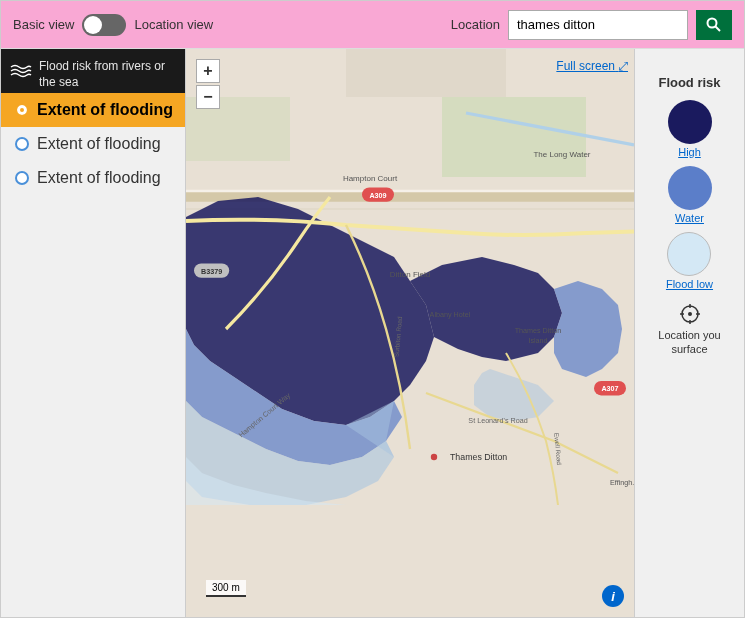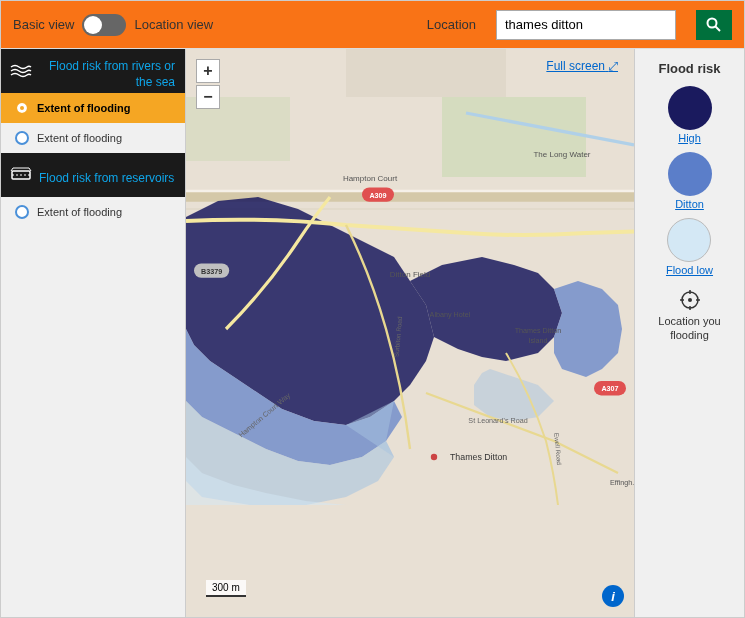--- a/index.html
+++ b/index.html
@@ -19,21 +19,21 @@
       border: 1px solid #ccc;
       display: flex;
       flex-direction: column;
     }
 
     
     .header {
       display: flex;
       align-items: center;
       padding: 8px 12px;
-      background: #f97316;
+      background: #f9a8d4;
       gap: 20px;
       border-bottom: 1px solid #ddd;
       height: 48px;
     }
 
     .view-toggle {
       display: flex;
       align-items: center;
       gap: 8px;
     }
@@ -60,21 +60,21 @@
       background: white;
       border-radius: 50%;
       position: absolute;
       left: 2px;
       transition: left 0.2s;
     }
 
     .location-section {
       display: flex;
       align-items: center;
-      gap: 20px;
+      gap: 8px;
       margin-left: auto;
     }
 
     .location-label {
       font-size: 13px;
       color: #333;
     }
 
     .location-input {
       border: 1px solid #aaa;
@@ -113,47 +113,46 @@
       flex-direction: column;
       flex-shrink: 0;
     }
 
     .sidebar-item {
       cursor: pointer;
     }
 
     .sidebar-item-header {
       background: #1a1a1a;
-      color: #0ea5e9;
+      color: #e5e5e5;
       padding: 8px 10px 0 38px;
       font-size: 12px;
       line-height: 1.3;
       position: relative;
       min-height: 44px;
       display: flex;
       align-items: center;
-      text-align: right;
     }
 
     .sidebar-item-header .icon {
       position: absolute;
       left: 8px;
       top: 50%;
       transform: translateY(-50%);
       width: 24px;
       height: 24px;
     }
 
     .sidebar-sub-item {
       padding: 8px 10px 8px 14px;
       display: flex;
       align-items: center;
       gap: 8px;
       cursor: pointer;
-      font-size: 11px;
+      font-size: 16px;
       color: #333;
       background: #f0f0f0;
     }
 
     .sidebar-sub-item.active {
       background: #f5a623;
       font-weight: bold;
       color: #000;
     }
 
@@ -205,21 +204,21 @@
       align-items: center;
       justify-content: center;
       font-weight: bold;
       color: #333;
       line-height: 1;
     }
 
     .fullscreen-btn {
       position: absolute;
       top: 10px;
-      right: 16px;
+      right: 6px;
       font-size: 12px;
       color: #0066cc;
       cursor: pointer;
       background: transparent;
       border: none;
       text-decoration: underline;
       z-index: 10;
     }
 
     .map-scale {
@@ -264,20 +263,21 @@
       gap: 4px;
       flex-shrink: 0;
     }
 
     .legend-title {
       font-size: 13px;
       font-weight: bold;
       color: #333;
       text-align: center;
       margin-bottom: 6px;
+      margin-top: 14px;
     }
 
     .legend-item {
       display: flex;
       flex-direction: column;
       align-items: center;
       gap: 2px;
       margin-bottom: 4px;
     }
 
@@ -371,31 +371,20 @@
       </div>
 
       <div class="sidebar-item">
         <div class="sidebar-sub-item">
           <div class="radio-circle blue"></div>
           <span>Extent of flooding</span>
         </div>
       </div>
 
       <div class="sidebar-item">
-        <div class="sidebar-item-header">
-          <span class="icon">
-            <svg width="24" height="24" viewBox="0 0 24 24">
-              <rect width="24" height="24" fill="#1a1a1a"></rect>
-              <rect x="3" y="8" width="18" height="8" rx="1" stroke="white" stroke-width="1.5" fill="none"></rect>
-              <line x1="3" y1="12" x2="21" y2="12" stroke="white" stroke-width="1" stroke-dasharray="2,2"></line>
-              <path d="M2 8 L4 5 L20 5 L22 8" stroke="white" stroke-width="1" fill="none"></path>
-            </svg>
-          </span>
-          <span>Flood risk from reservoirs</span>
-        </div>
         <div class="sidebar-sub-item">
           <div class="radio-circle blue"></div>
           <span>Extent of flooding</span>
         </div>
       </div>
     </div>
 
     <div class="map-area">
 
       <svg class="map-bg" viewBox="0 0 560 570" preserveAspectRatio="xMidYMid slice">
@@ -496,37 +485,37 @@
     <div class="legend">
       <div class="legend-title">Flood risk</div>
 
       <div class="legend-item">
         <div class="legend-circle" style="width:44px;height:44px;background:#1a1a5e;"></div>
         <span class="legend-label">High</span>
       </div>
 
       <div class="legend-item">
         <div class="legend-circle" style="width:44px;height:44px;background:#5b7ec9;"></div>
-        <span class="legend-label">Ditton</span>
+        <span class="legend-label">Water</span>
       </div>
 
 
       <div class="legend-item">
         <div class="legend-circle" style="width:44px;height:44px;background:#d4e8f5;border:1px solid #bbb;"></div>
         <span class="legend-label">Flood low</span>
       </div>
 
       <div class="legend-location">
         <div class="location-crosshair">
           <svg width="24" height="24" viewBox="0 0 24 24">
             <circle cx="12" cy="12" r="8" stroke="#333" stroke-width="1.5" fill="none"></circle>
             <line x1="12" y1="2" x2="12" y2="6" stroke="#333" stroke-width="1.5"></line>
             <line x1="12" y1="18" x2="12" y2="22" stroke="#333" stroke-width="1.5"></line>
             <line x1="2" y1="12" x2="6" y2="12" stroke="#333" stroke-width="1.5"></line>
             <line x1="18" y1="12" x2="22" y2="12" stroke="#333" stroke-width="1.5"></line>
             <circle cx="12" cy="12" r="2" fill="#333"></circle>
           </svg>
         </div>
-        <span class="legend-location-label">Location you flooding</span>
+        <span class="legend-location-label">Location you surface</span>
       </div>
     </div>
   </div>
 </div>
 
 </body></html>

